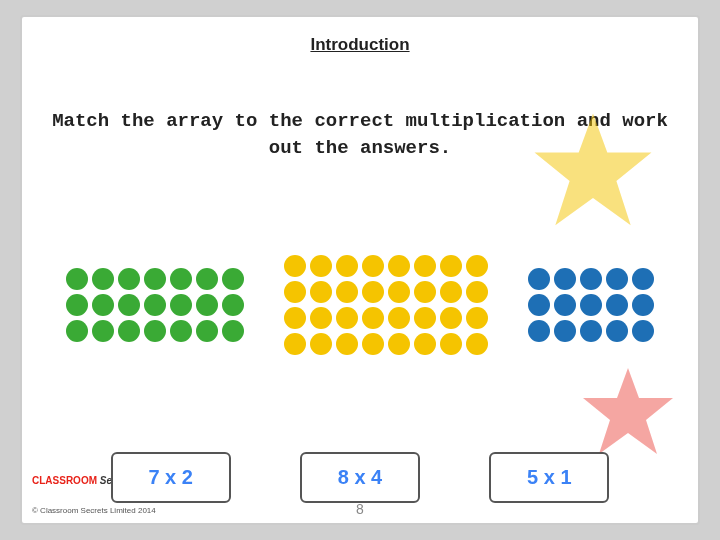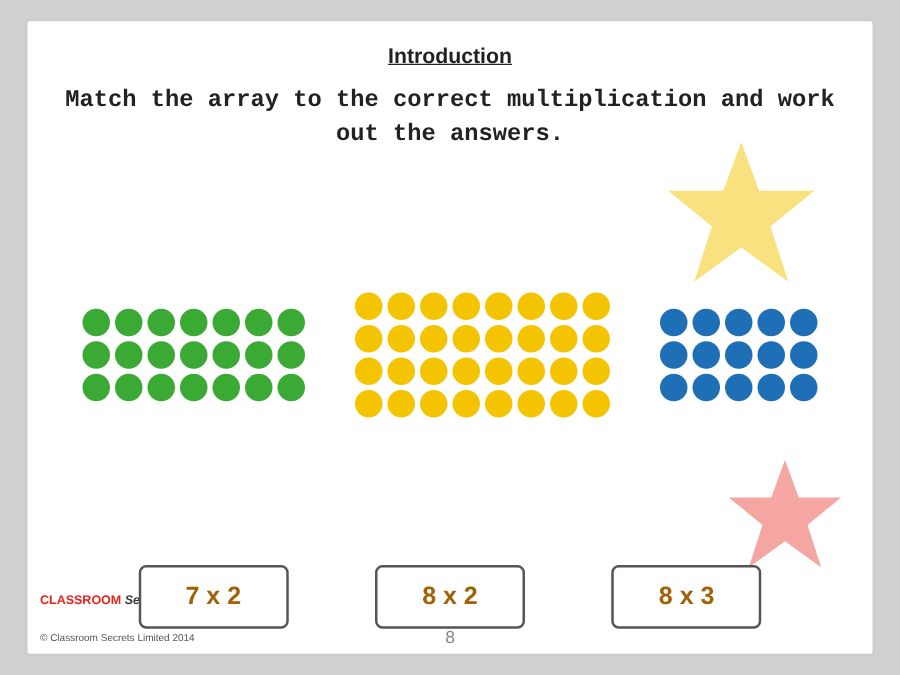--- a/index.html
+++ b/index.html
@@ -20,20 +20,21 @@
       height: 510px;
       background: #ffffff;
       border: 2px solid #cccccc;
       border-radius: 4px;
       position: relative;
       display: flex;
       flex-direction: column;
       align-items: center;
       padding: 18px 24px 20px 24px;
       overflow: hidden;
+      gap: 41px;
     }
 
     .title {
       font-size: 17px;
       font-weight: bold;
       text-decoration: underline;
       color: #222;
       margin-bottom: 12px;
       text-align: center;
       width: 100%;
@@ -91,21 +92,21 @@
       width: 100%;
       padding: 0 30px;
     }
 
     .label-box {
       border: 2px solid #555;
       border-radius: 6px;
       padding: 12px 30px;
       font-size: 20px;
       font-weight: bold;
-      color: #a16207;
+      color: #3b82f6;
       background: #fff;
       min-width: 120px;
       text-align: center;
     }
 
     .footer {
       position: absolute;
       bottom: 8px;
       left: 10px;
       display: flex;
@@ -282,22 +283,22 @@
         <span class="dot blue"></span>
         <span class="dot blue"></span>
         <span class="dot blue"></span>
       </div>
     </div>
 
   </div>
 
   <div class="labels-row">
     <div class="label-box">7 x 2</div>
-    <div class="label-box">8 x 2</div>
-    <div class="label-box">8 x 3</div>
+    <div class="label-box">8 x 4</div>
+    <div class="label-box">5 x 1</div>
   </div>
 
   <div class="footer">
     <div class="footer-logo">
       <span class="footer-logo-text">
         <span class="classroom">CLASSROOM</span>
         <span class="secrets"> <em>Secrets</em></span>
       </span>
     </div>
     <div class="footer-sub">

